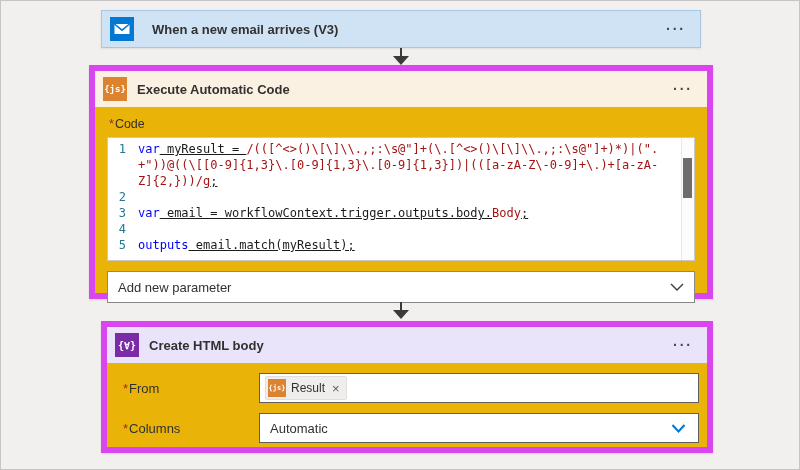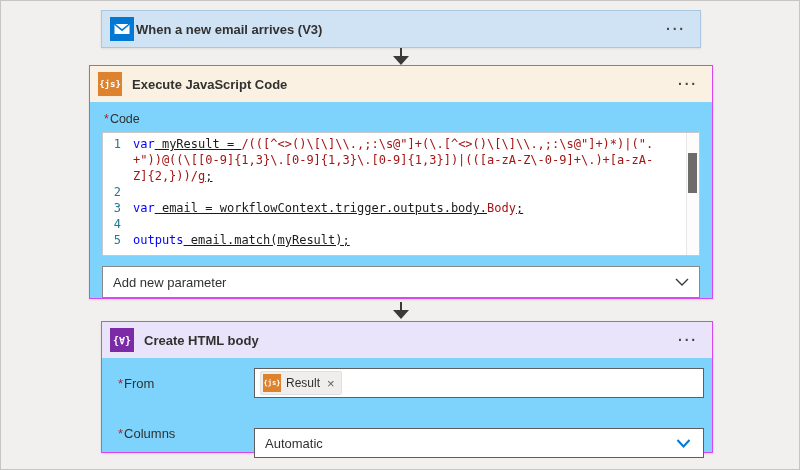--- a/index.html
+++ b/index.html
@@ -6,22 +6,22 @@
   html,body { width:800px; height:470px; }
   body { font-family:"Liberation Sans", sans-serif; background:#ffffff; }
 
   .canvas {
     position:relative; width:800px; height:470px;
     background:#f1f0ef; border:1px solid #c6c5c4; overflow:hidden;
   }
 
   
   .card {
-    position:absolute; background:#7dd3fc;
-    border:1px solid #d946ef;
+    position:absolute; background:#eab308;
+    border:6px solid #d946ef;
     box-shadow:0 1px 2px rgba(0,0,0,0.10);
   }
   .card-header {
     display:flex; align-items:center; height:36px;
     padding:0 12px 0 8px; gap:10px;
   }
   .card-title { font-size:13px; font-weight:600; color:#323130; flex:1; }
   .menu-dots {
     font-size:14px; font-weight:bold; letter-spacing:2px; color:#484644;
     cursor:pointer; padding:2px 2px; line-height:1;
@@ -33,21 +33,21 @@
   }
   .jsicon { background:#dd8330; color:#fff; font-size:9px; font-weight:bold;
             font-family:"DejaVu Sans Mono", monospace; }
   .tableicon { background:#7a2ba5; color:#fff; font-size:10px; font-weight:bold;
             font-family:"DejaVu Sans Mono", monospace; }
 
   
   .trigger-card {
     position:absolute; left:100px; top:9px; width:600px; height:38px;
     background:#cfe3f5; border:1px solid #a9c7e0;
-    display:flex; align-items:center; padding:0 12px 0 8px; gap:2px;
+    display:flex; align-items:center; padding:0 12px 0 8px; gap:18px;
     box-shadow:0 1px 2px rgba(0,0,0,0.08); cursor:pointer;
   }
 
   
   .flow-arrow { position:absolute; width:16px; }
   .arrow-stem { width:2px; height:8px; background:#3b3a39; margin:0 auto; }
   .arrow-head { width:0; height:0; border-left:8px solid transparent;
                 border-right:8px solid transparent; border-top:9px solid #3b3a39; }
 
   
@@ -88,21 +88,21 @@
   .table-card { left:100px; top:320px; width:612px; height:132px; }
   .table-header { background:#e9e4f9; }
 
   .frow { display:flex; align-items:center; margin-top:10px; padding:0 8px 0 16px; }
   .flabel { width:136px; flex:none; font-size:13px; color:#323130; }
   .control {
     flex:1; height:30px; border:1px solid #605e5c; background:#fff;
     display:flex; align-items:center; font-size:13px; color:#323130;
   }
   .from-input { padding:0 5px; cursor:text; }
-  .columns-dd { justify-content:space-between; padding:0 12px 0 10px; cursor:pointer;margin-top:20px; }
+  .columns-dd { justify-content:space-between; padding:0 12px 0 10px; cursor:pointer; }
 
   .token-pill {
     display:inline-flex; align-items:center; gap:5px;
     background:#efeeed; border:1px solid #e1dfdd; border-radius:2px;
     padding:2px 6px 2px 2px; font-size:12px; color:#323130; cursor:pointer;
   }
   .mini-icon {
     width:18px; height:18px; background:#dd8330; color:#fff;
     display:flex; align-items:center; justify-content:center;
     font-size:7px; font-weight:bold; font-family:"DejaVu Sans Mono", monospace;
@@ -129,21 +129,21 @@
   </div>
 
   <div class="flow-arrow" style="left:392px; top:47px;">
     <div class="arrow-stem"></div>
     <div class="arrow-head"></div>
   </div>
 
   <div class="card js-card">
     <div class="card-header js-header">
       <span class="icon24 jsicon">{js}</span>
-      <span class="card-title">Execute JavaScript Code</span>
+      <span class="card-title">Execute Automatic Code</span>
       <span class="menu-dots">···</span>
     </div>
     <div class="card-body">
       <div class="field-label">
         <span class="star">*</span><span>Code</span>
       </div>
       <div class="code-editor">
         <div class="code-lines">
             <div class="code-row">
               <span class="line-num">1</span>

